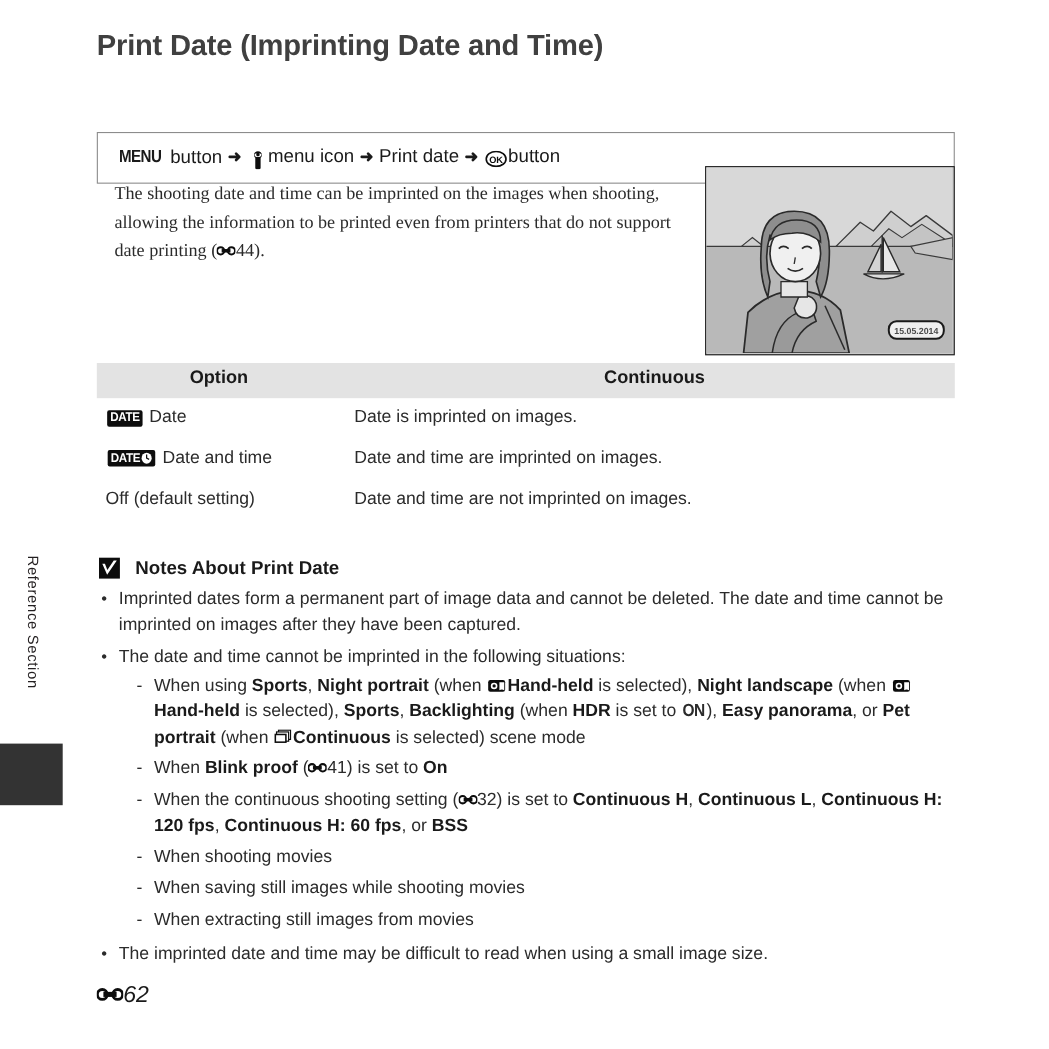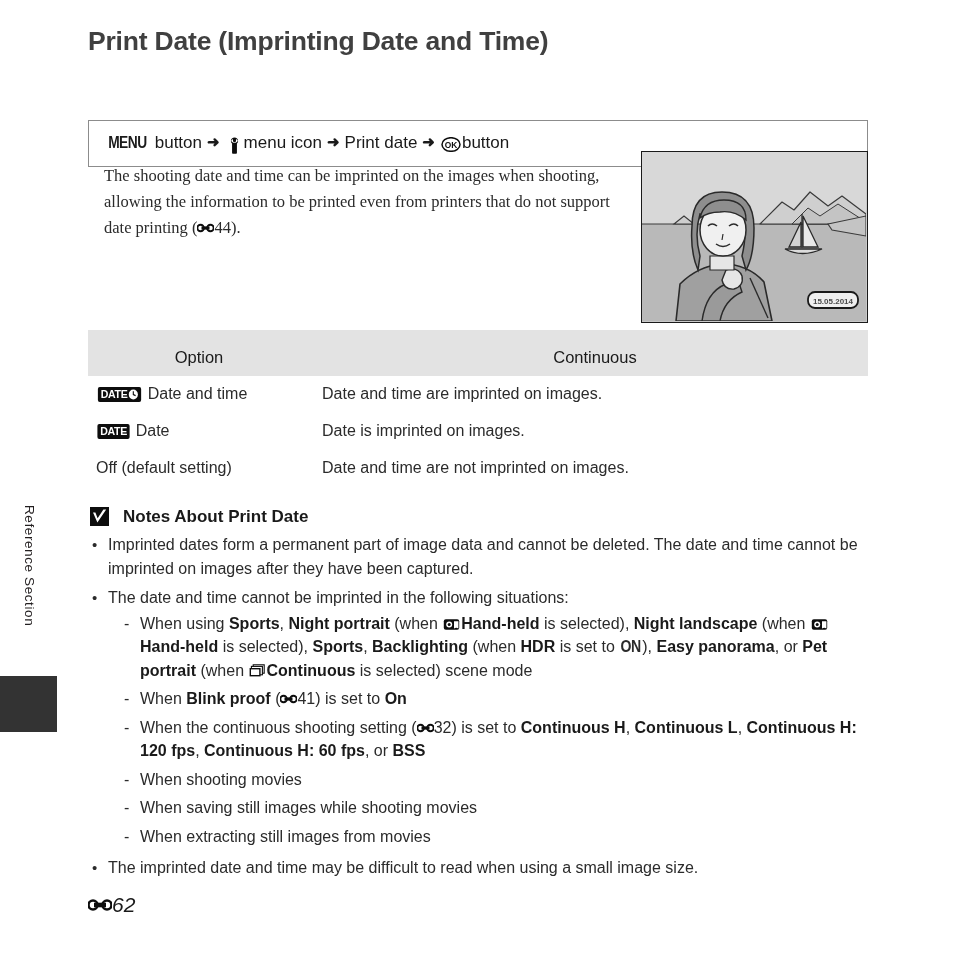--- a/index.html
+++ b/index.html
@@ -153,24 +153,24 @@
     border-collapse: collapse;
     font-size: 16px;
   }
   .opt-table th, .opt-table td {
     border: 0;
     text-align: left;
     color: #2b2b2b;
   }
   .opt-table thead th {
     background: #e3e3e3;
-    font-weight: normal;
+    font-weight: bold;
     text-align: center;
     font-size: 16.5px;
-    padding: 18px 0 9px;
+    padding: 4px 0 9px;
     color: #1a1a1a;
   }
   .opt-table .col-opt { width: 222px; }
   .opt-table tbody td { padding: 9px 0 10px; }
   .opt-table td.c1 { padding-left: 8px; }
   .opt-table td.c2, .opt-table th.c2 { padding-left: 12px; }
   .rule-top { border-top: 2.5px solid #7d7d7d; }
   .rule-mid { border-top: 2.5px solid #7d7d7d; }
   .rule-thin { border-top: 1.2px solid #8c8c8c; }
   .vsep { border-left: 2.5px solid #7d7d7d; }
@@ -378,29 +378,29 @@
 
   <table class="opt-table">
     <thead>
       <tr>
         <th class="col-opt rule-top">Option</th>
         <th class="c2 rule-top vsep">Continuous</th>
       </tr>
     </thead>
     <tbody>
       <tr>
+        <td class="c1 rule-mid"><span class="date-badge">DATE</span> <span>Date</span></td>
+        <td class="c2 rule-mid vsep">Date is imprinted on images.</td>
+      </tr>
+      <tr>
         <td class="c1 rule-mid"><span class="date-badge"><span>DATE</span><span class="clock-g"><svg viewBox="0 0 11 11" width="11" height="11">
                   <circle cx="5.5" cy="5.5" r="5" fill="#ffffff"></circle>
                   <path d="M5.5 2.2 L5.5 5.5 L8 6.6" stroke="#0d0d0d" stroke-width="1.2" fill="none"></path>
                 </svg></span></span> <span>Date and time</span></td>
         <td class="c2 rule-mid vsep">Date and time are imprinted on images.</td>
-      </tr>
-      <tr>
-        <td class="c1 rule-mid"><span class="date-badge">DATE</span> <span>Date</span></td>
-        <td class="c2 rule-mid vsep">Date is imprinted on images.</td>
       </tr>
       <tr>
         <td class="c1 rule-thin"><span>Off (default setting)</span></td>
         <td class="c2 rule-thin vsep">Date and time are not imprinted on images.</td>
       </tr>
       <tr>
         <td class="rule-mid" style="height:0;padding:0"></td>
         <td class="rule-mid" style="height:0;padding:0"></td>
       </tr>
     </tbody>

